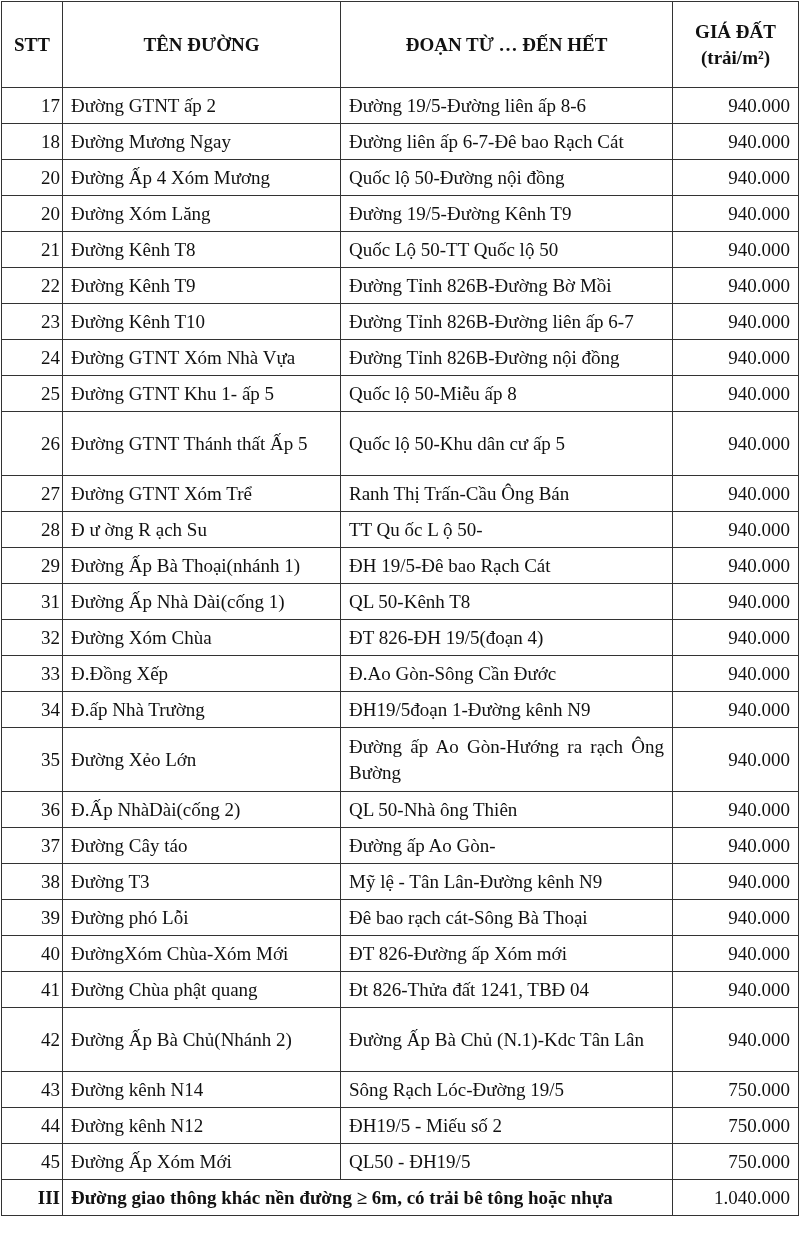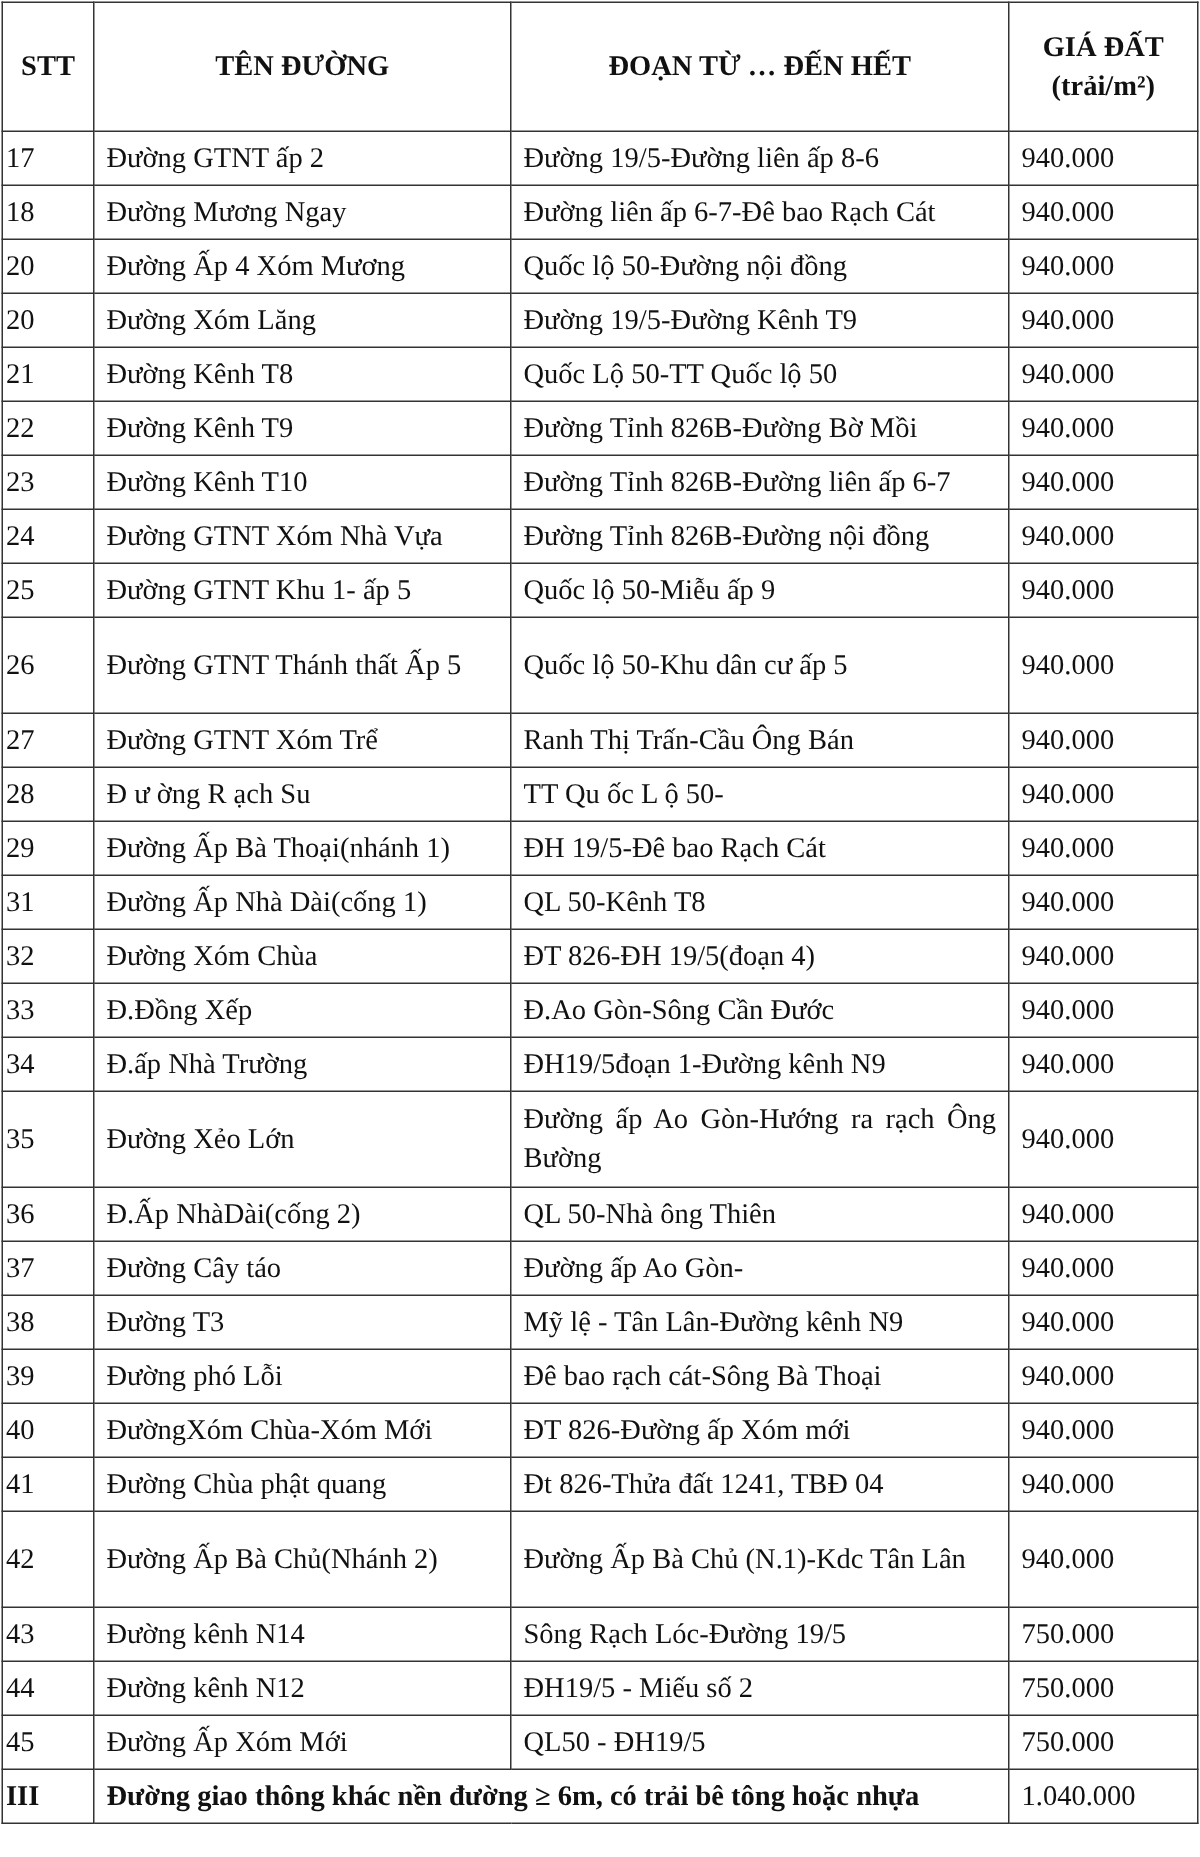--- a/index.html
+++ b/index.html
@@ -1,21 +1,21 @@
 <!DOCTYPE html>
 <html><head>
 <meta charset="utf-8">
 <style>
   html, body { margin:0; padding:0; background:#ffffff; }
   body { width:800px; height:1238px; overflow:hidden; font-family:"Liberation Serif", serif; color:#111; }
   table { border-collapse:collapse; width:797px; margin-left:1px; margin-top:1px; table-layout:fixed; }
   td, th { border:1.5px solid #333; font-size:19px; line-height:26px; padding:4px 8px; vertical-align:middle; }
   th { font-weight:bold; text-align:center; height:77px; }
-  td.stt { text-align:left; padding:4px 2px; }
-  td.price { text-align:left;margin-left:16px; }
+  td.stt { text-align:right; padding:4px 2px; }
+  td.price { text-align:right;margin-left:16px; }
   td.just { text-align:justify; text-align-last:left; }
   tr.r1 td { height:27px; }
   tr.r2 td { height:55px; }
   tr.section td { font-weight:bold; height:27px; }
   tr.section td.price { font-weight:normal; }
   col.c1 { width:61px; } col.c2 { width:278px; } col.c3 { width:332px; } col.c4 { width:126px; }
 </style>
 </head>
 <body>
 
@@ -82,21 +82,21 @@
       </tr>
       <tr class="r1">
         <td class="stt">24</td>
         <td class="just">Đường GTNT Xóm Nhà Vựa</td>
         <td class="just">Đường Tỉnh 826B-Đường nội đồng</td>
         <td class="price">940.000</td>
       </tr>
       <tr class="r1">
         <td class="stt">25</td>
         <td class="just">Đường GTNT Khu 1- ấp 5</td>
-        <td class="just">Quốc lộ 50-Miễu ấp 9</td>
+        <td class="just">Quốc lộ 50-Miễu ấp 8</td>
         <td class="price">940.000</td>
       </tr>
       <tr class="r2">
         <td class="stt">26</td>
         <td class="just">Đường GTNT Thánh thất Ấp 5</td>
         <td class="just">Quốc lộ 50-Khu dân cư ấp 5</td>
         <td class="price">940.000</td>
       </tr>
       <tr class="r1">
         <td class="stt">27</td>

